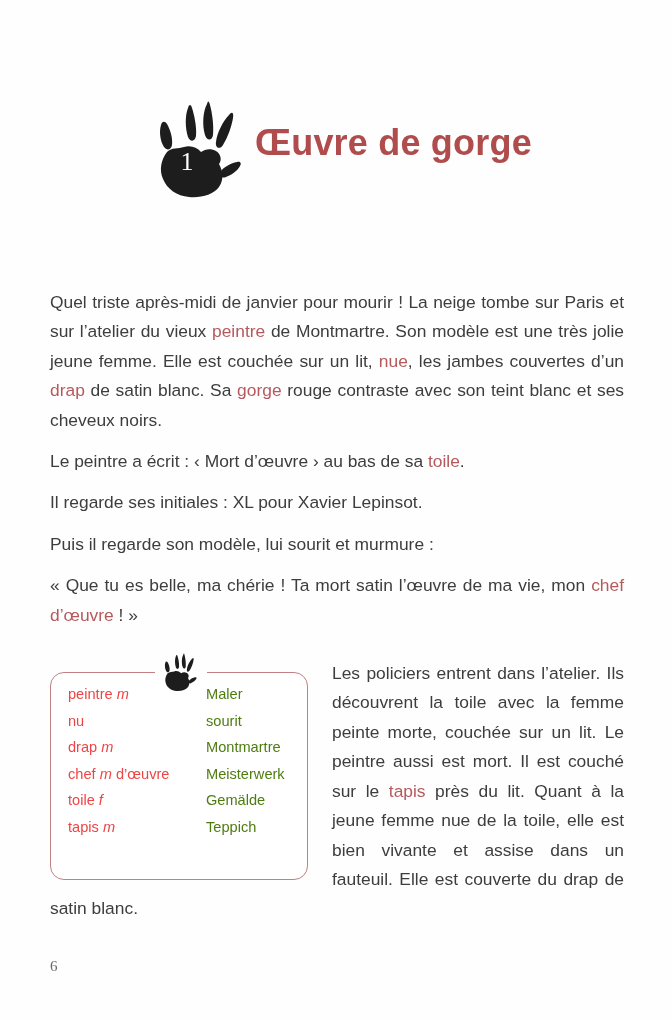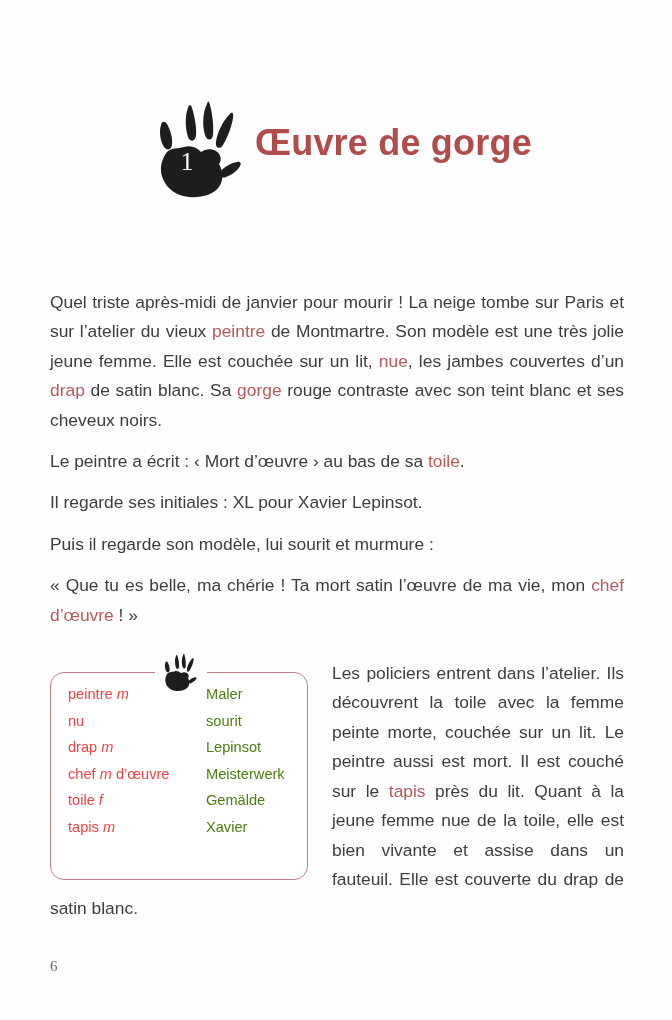--- a/index.html
+++ b/index.html
@@ -242,33 +242,33 @@
           <tr>
             <td class="vocab-fr"><span>peintre</span> <span class="gender">m</span></td>
             <td class="vocab-de">Maler</td>
           </tr>
           <tr>
             <td class="vocab-fr"><span>nu</span></td>
             <td class="vocab-de">sourit</td>
           </tr>
           <tr>
             <td class="vocab-fr"><span>drap</span> <span class="gender">m</span></td>
-            <td class="vocab-de">Lepinsot</td>
+            <td class="vocab-de">Montmartre</td>
           </tr>
           <tr>
             <td class="vocab-fr"><span>chef</span> <span class="gender">m</span> <span>d’œuvre</span></td>
             <td class="vocab-de">Meisterwerk</td>
           </tr>
           <tr>
             <td class="vocab-fr"><span>toile</span> <span class="gender">f</span></td>
             <td class="vocab-de">Gemälde</td>
           </tr>
           <tr>
             <td class="vocab-fr"><span>tapis</span> <span class="gender">m</span></td>
-            <td class="vocab-de">Xavier</td>
+            <td class="vocab-de">Teppich</td>
           </tr>
         </tbody>
     </table>
   </div>
 
   <div class="page-number">6</div>
 
 </div>
 
 </body></html>

